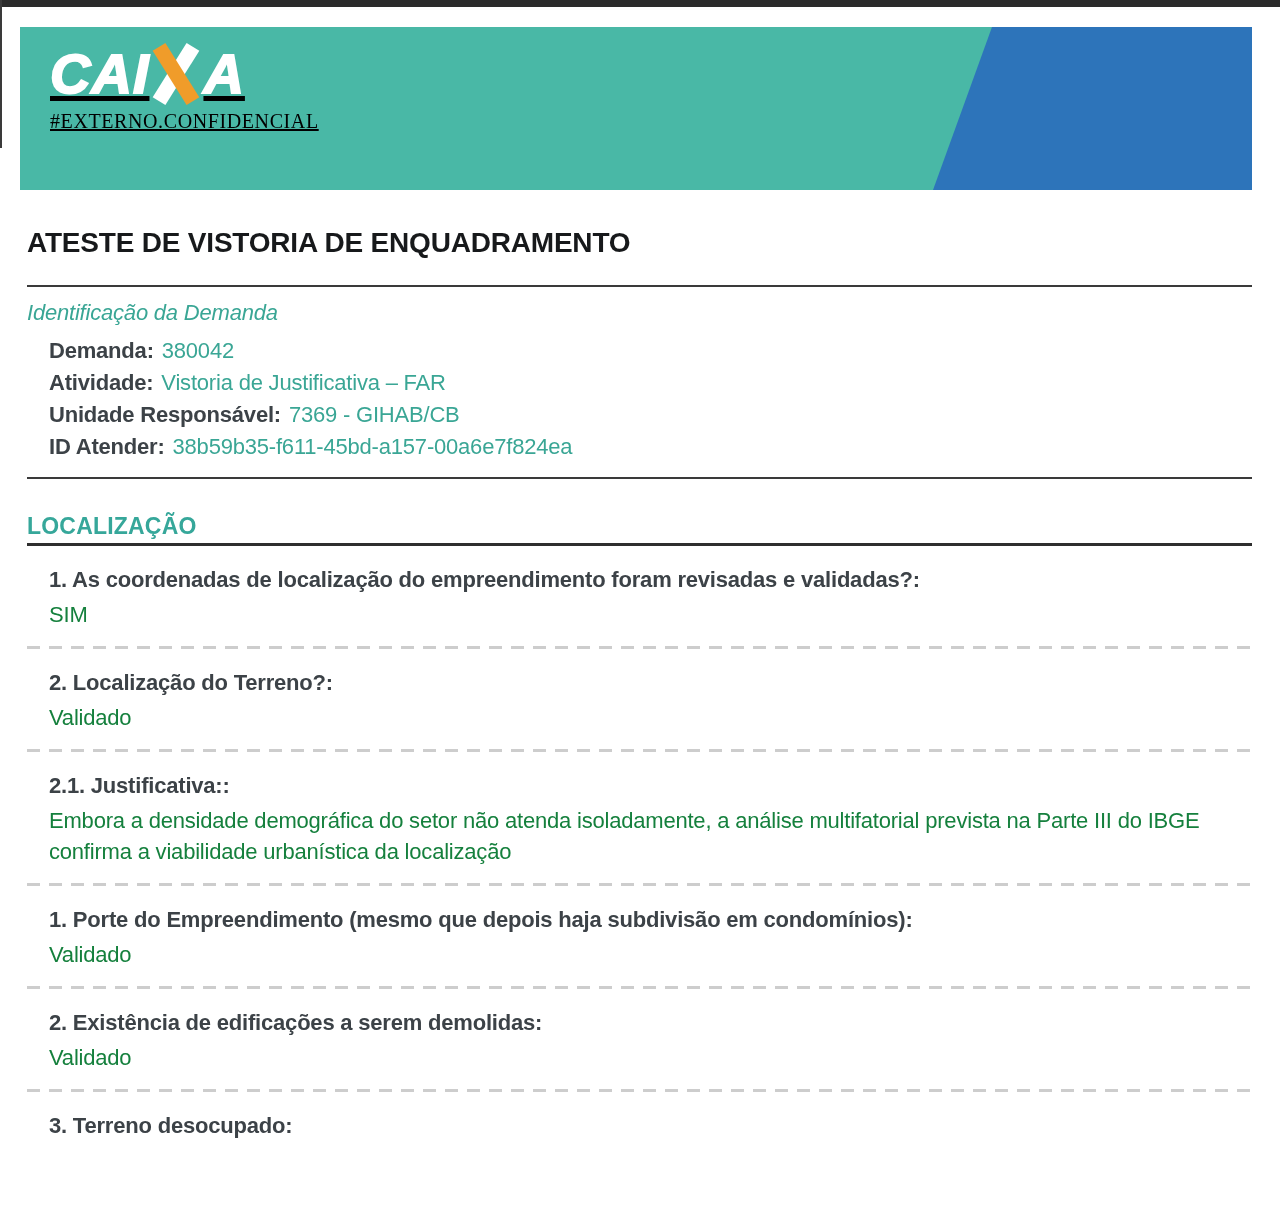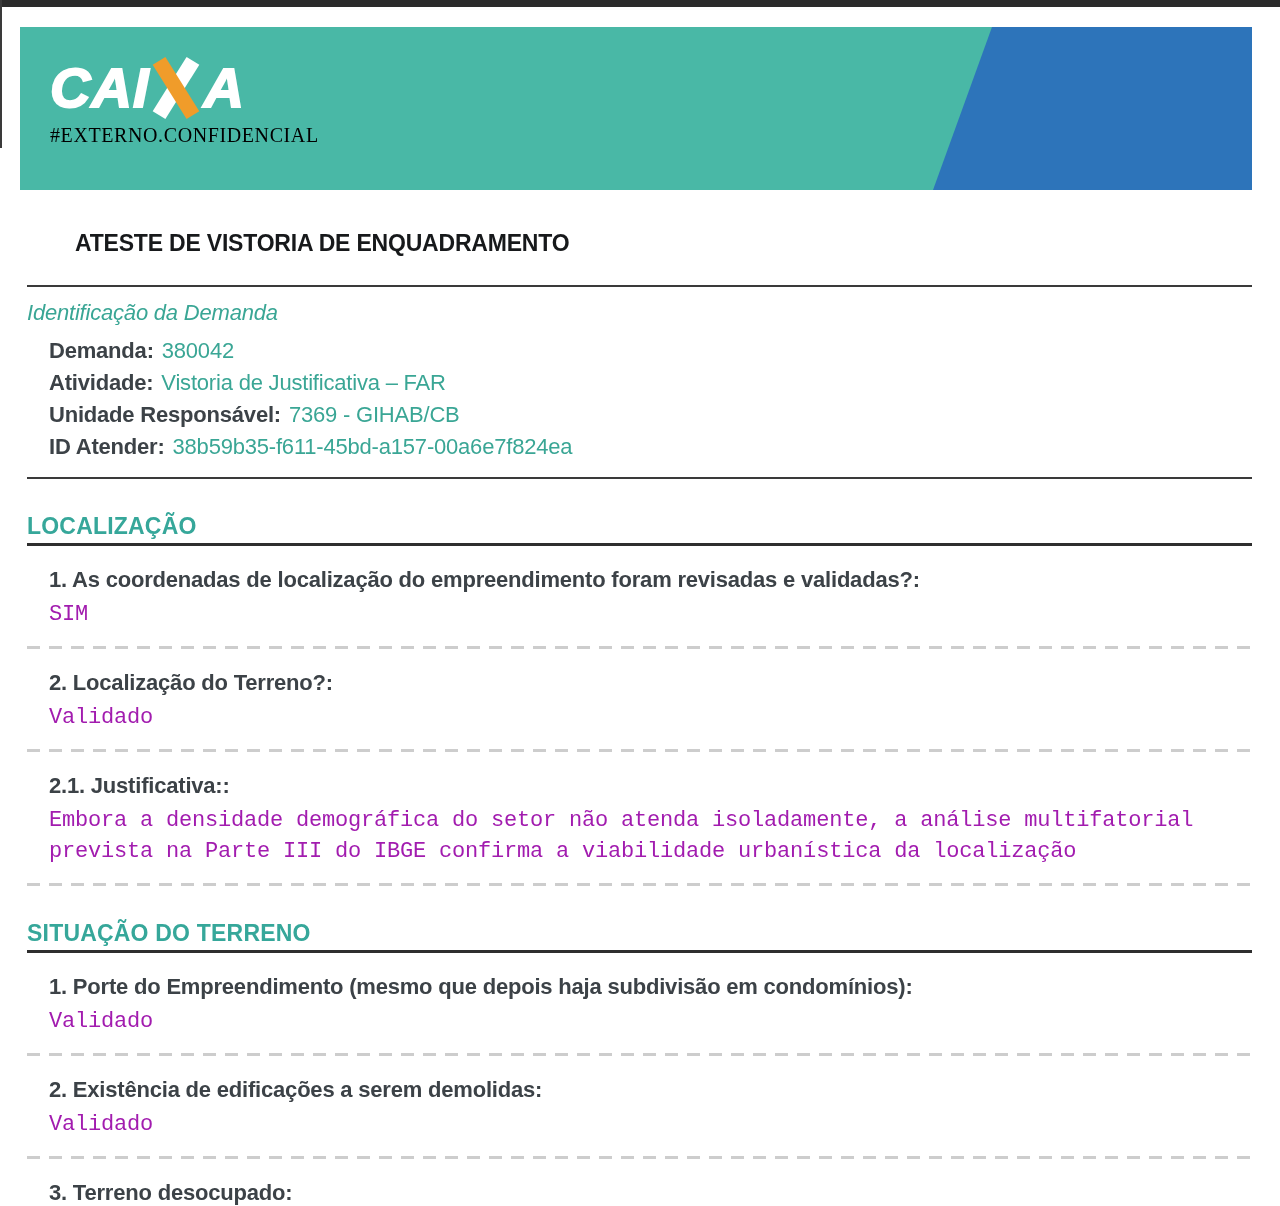--- a/index.html
+++ b/index.html
@@ -22,21 +22,21 @@
     margin: 20px 28px 0 20px;
     height: 163px;
     background: #49b8a6;
     overflow: hidden;
   }
   .banner-blue {
     position: absolute; inset: 0;
     background: #2d74ba;
     clip-path: polygon(972px 0, 100% 0, 100% 100%, 913px 100%);
   }
-  .logo-wrap { position: absolute; left: 30px; top: 32px; }
+  .logo-wrap { position: absolute; left: 30px; top: 18px; text-decoration: underline; }
   .brand {
     display: flex; align-items: center;
     color: #ffffff;
     font-size: 56px; font-weight: bold; font-style: italic;
     letter-spacing: 1px;
     -webkit-text-stroke: 2px #ffffff;
     line-height: 58px;
     height: 58px;
   }
   .logo-x { display: inline-block; position: relative; width: 48px; height: 52px; margin: 0 3px; }
@@ -52,26 +52,25 @@
     font-size: 20px;
     color: #000000;
     letter-spacing: 0.6px;
   }
 
   
   .content { padding: 0 28px 0 27px; }
 
   h1.page-title {
     margin-top: 38px;
-    font-size: 23px;
+    font-size: 28px;
     line-height: 30px;
     color: #17191b;
     letter-spacing: -0.2px;
     font-weight: bold;
-    margin-left: 48px;
   }
   .rule { margin-top: 27px; border-top: 2px solid #3a3a3a; height: 0; }
   .rule.rule-2 { margin-top: 14px; }
 
   .ident-heading {
     margin-top: 13px;
     font-size: 22px; line-height: 26px;
     color: #3aa695;
     letter-spacing: -0.2px;
     font-style: italic;
@@ -94,24 +93,23 @@
   .qa .q {
     margin-top: 20px;
     font-size: 22px; line-height: 27px;
     font-weight: bold;
     color: #3c4247;
     letter-spacing: -0.2px;
   }
   .qa .a {
     margin-top: 6px;
     font-size: 22px; line-height: 31px;
-    color: #a21caf;
+    color: #15803d;
     letter-spacing: -0.2px;
     max-width: 1190px;
-    font-family: Liberation Mono, monospace;
   }
   .dashed-sep {
     margin-top: 16px;
     height: 3px;
     background: repeating-linear-gradient(90deg, #cdcdcd 0 13px, transparent 13px 22px);
   }
 </style>
 </head>
 <body>
 
@@ -171,21 +169,20 @@
     <div class="a">Validado</div>
   </div>
   <div class="dashed-sep"></div>
 
   <div class="qa">
     <div class="q">2.1. Justificativa::</div>
     <div class="a">Embora a densidade demográfica do setor não atenda isoladamente, a análise multifatorial prevista na Parte III do IBGE confirma a viabilidade urbanística da localização</div>
   </div>
   <div class="dashed-sep"></div>
 
-  <h2 class="section-heading">SITUAÇÃO DO TERRENO</h2>
 
   <div class="qa">
     <div class="q">1. Porte do Empreendimento (mesmo que depois haja subdivisão em condomínios):</div>
     <div class="a">Validado</div>
   </div>
   <div class="dashed-sep"></div>
 
   <div class="qa">
     <div class="q">2. Existência de edificações a serem demolidas:</div>
     <div class="a">Validado</div>

